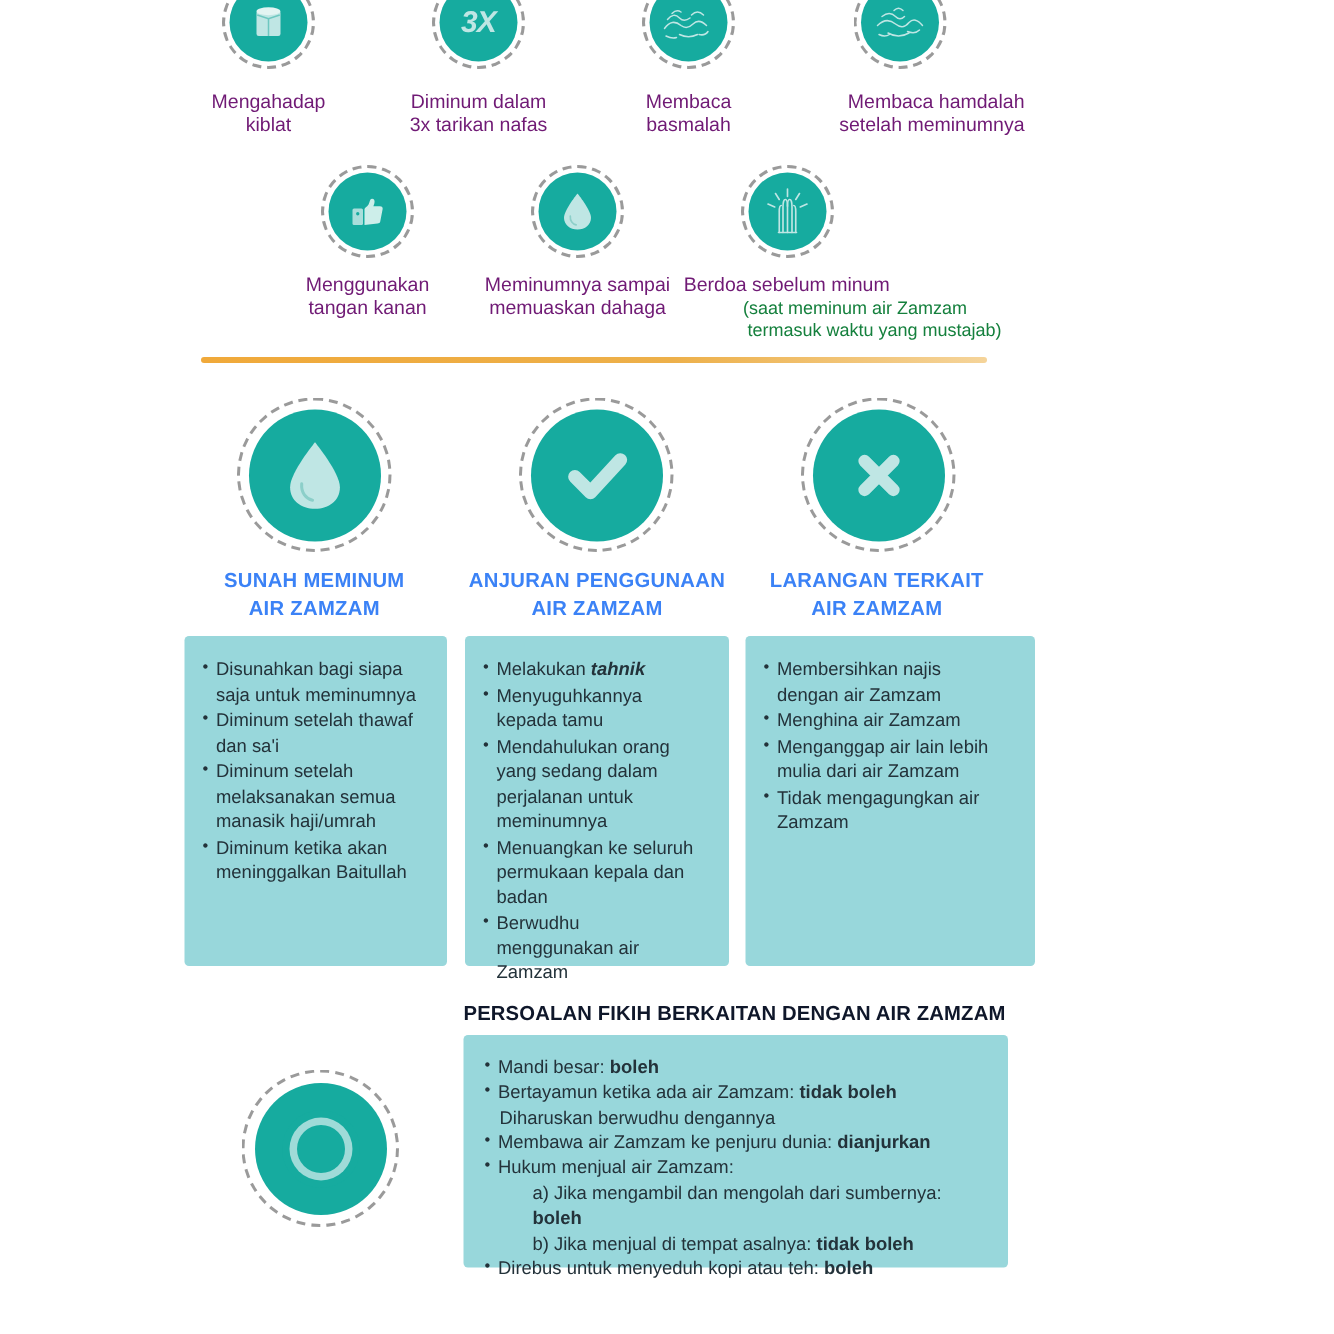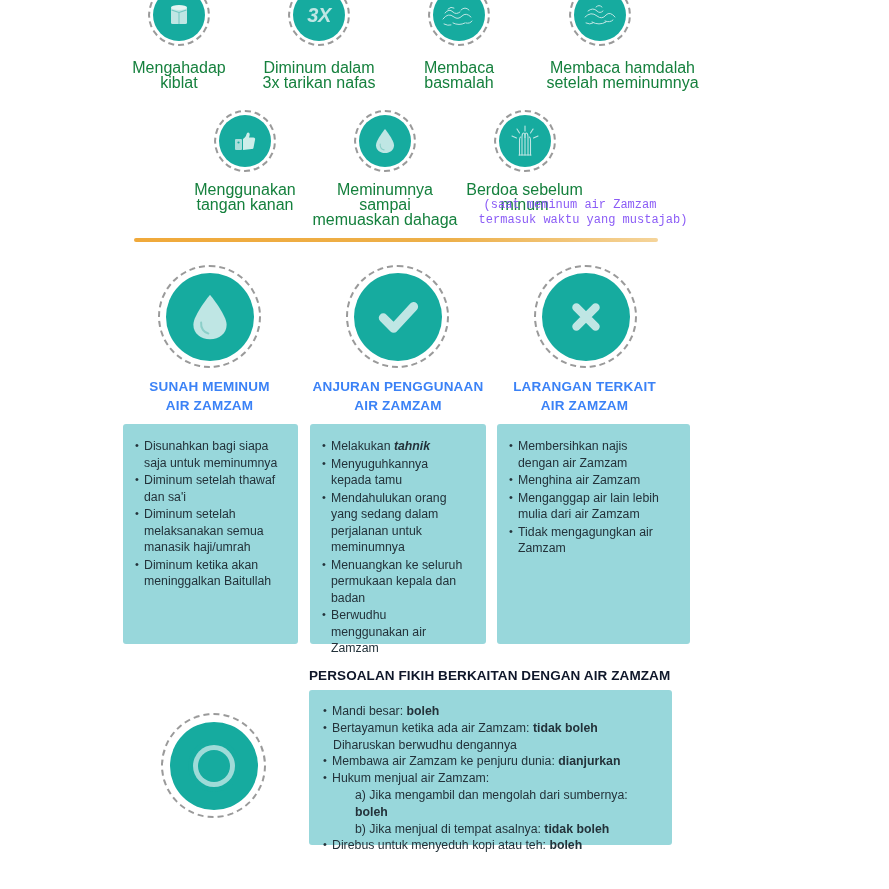--- a/index.html
+++ b/index.html
@@ -35,32 +35,31 @@
     display: flex;
     align-items: center;
     justify-content: center;
     overflow: hidden;
   }
 
   
   .etq-label {
     position: absolute;
     text-align: center;
-    font-size: 16px;
+    font-size: 13px;
     line-height: 15px;
-    color: #15803d;
+    color: #701a75;
     font-family: "Liberation Sans", sans-serif;
   }
   .etq-sub {
     position: absolute;
     text-align: center;
     font-size: 12px;
     line-height: 15px;
-    color: #8b5cf6;
-    font-family: Liberation Mono, monospace;
+    color: #15803d;
   }
 
   
   .divider {
     position: absolute;
     left: 134px;
     top: 238px;
     width: 524px;
     height: 4px;
     background: linear-gradient(to right, #f0a93a 0%, #edb04a 60%, #f5d49a 100%);
@@ -213,21 +212,21 @@
   <div class="etq-label" style="left:249px; top:60px; width:140px;">
     <div>Diminum dalam</div>
     <div>3x tarikan nafas</div>
   </div>
 
   <div class="etq-label" style="left:389px; top:60px; width:140px;">
     <div>Membaca</div>
     <div>basmalah</div>
   </div>
 
-  <div class="etq-label" style="left:540px; top:60px; width:165px;">
+  <div class="etq-label" style="left:518px; top:60px; width:165px;text-align:right;">
     <div>Membaca hamdalah</div>
     <div>setelah meminumnya</div>
   </div>
 
   <div class="icon-ring" style="left:214px; top:110px; width:62px; height:62px;">
     <div class="icon-disc" style="width:52px;height:52px;">
       <svg width="30" height="30" viewBox="0 0 30 30">
         <rect x="5" y="13" width="7" height="11" rx="1" fill="#a9dedb"></rect>
         <circle cx="8.5" cy="16.5" r="1.1" fill="#16ab9f"></circle>
         <path d="M13 24 V13.5 c0 -1 1.6 -1.4 2.6 -3 c1 -1.6 .9 -4 2.4 -4 c1.5 0 2 1.4 1.6 3 c-.25 1 -.7 2 -.7 2 h4.4 c1.3 0 2 .9 1.8 1.9 l-1.6 8.3 c-.2 1 -.9 1.3 -1.8 1.3 z" fill="#cdeeea"></path>

